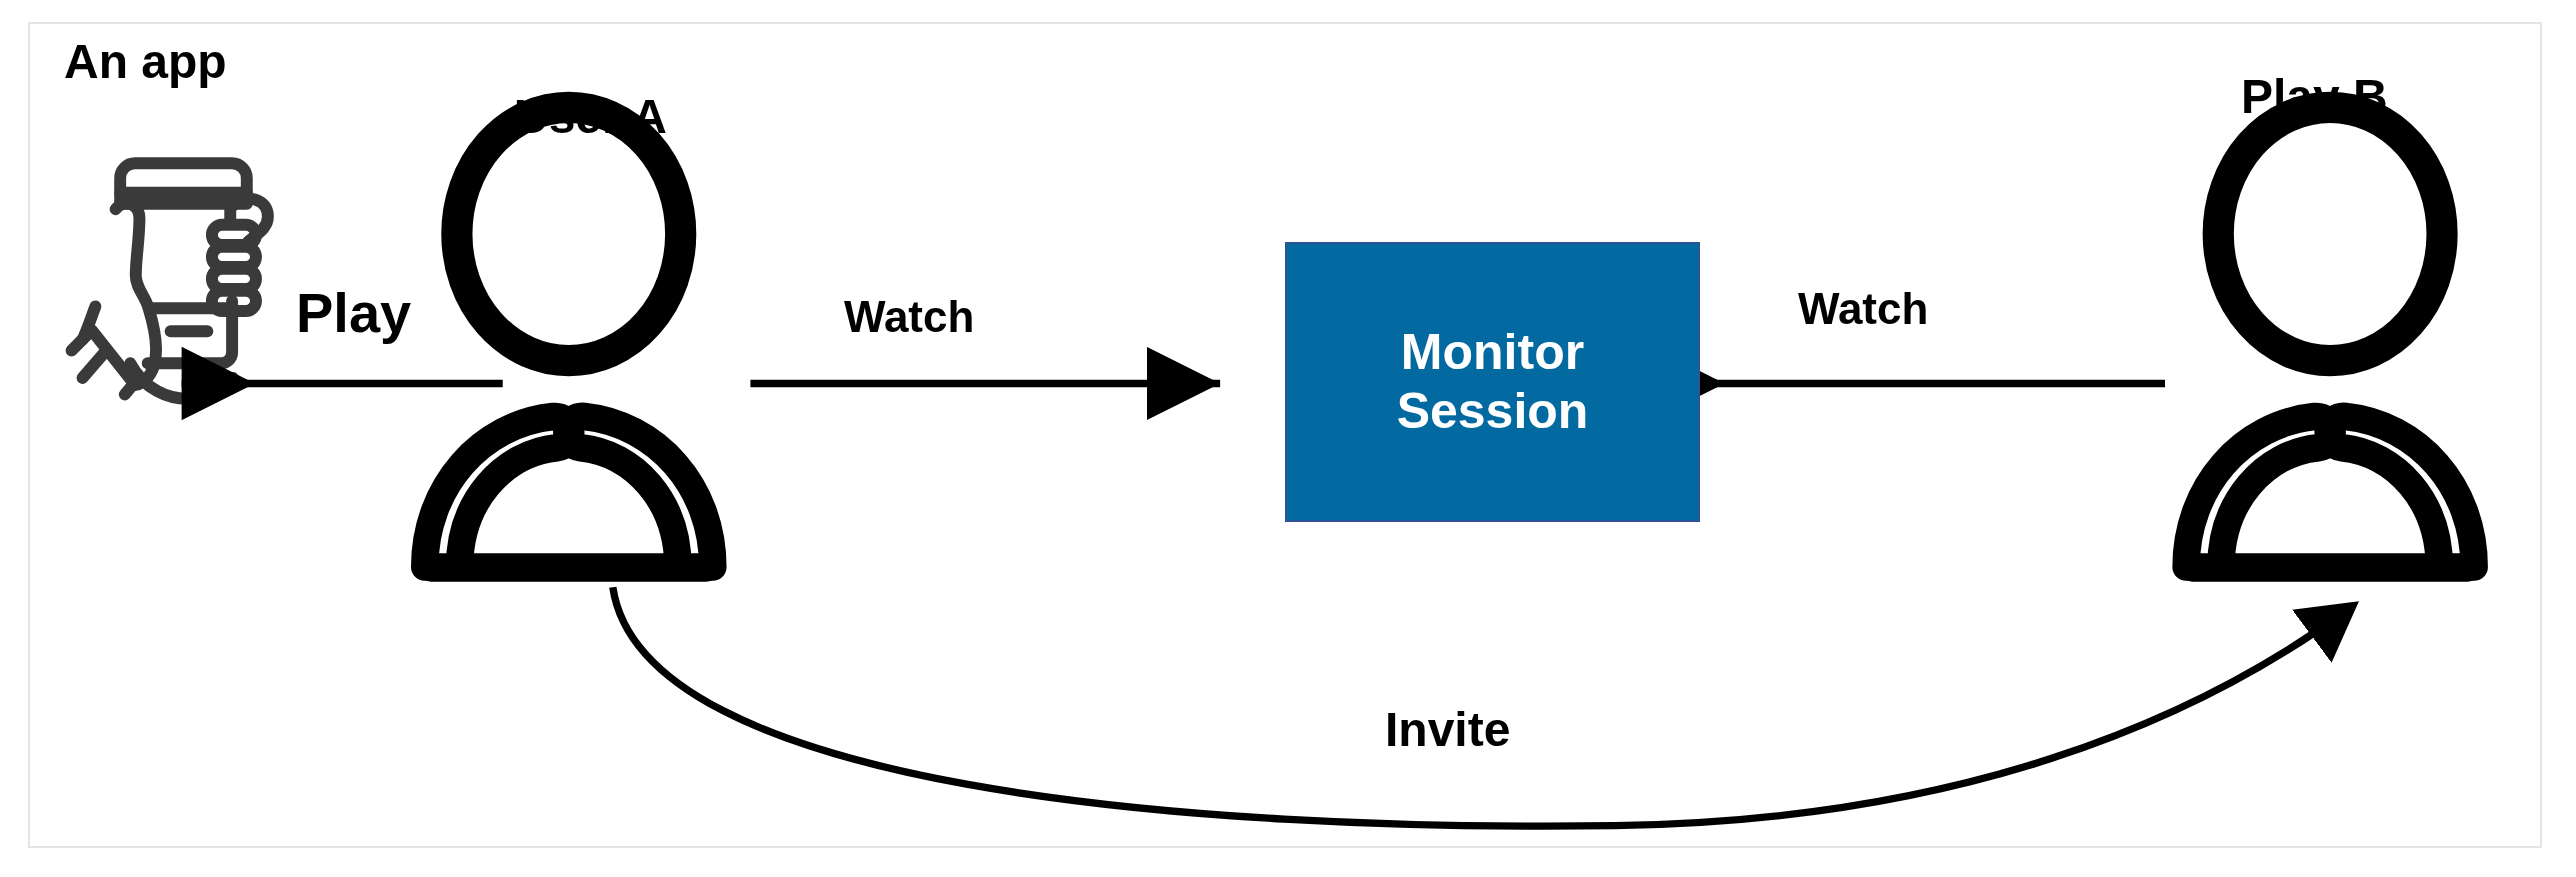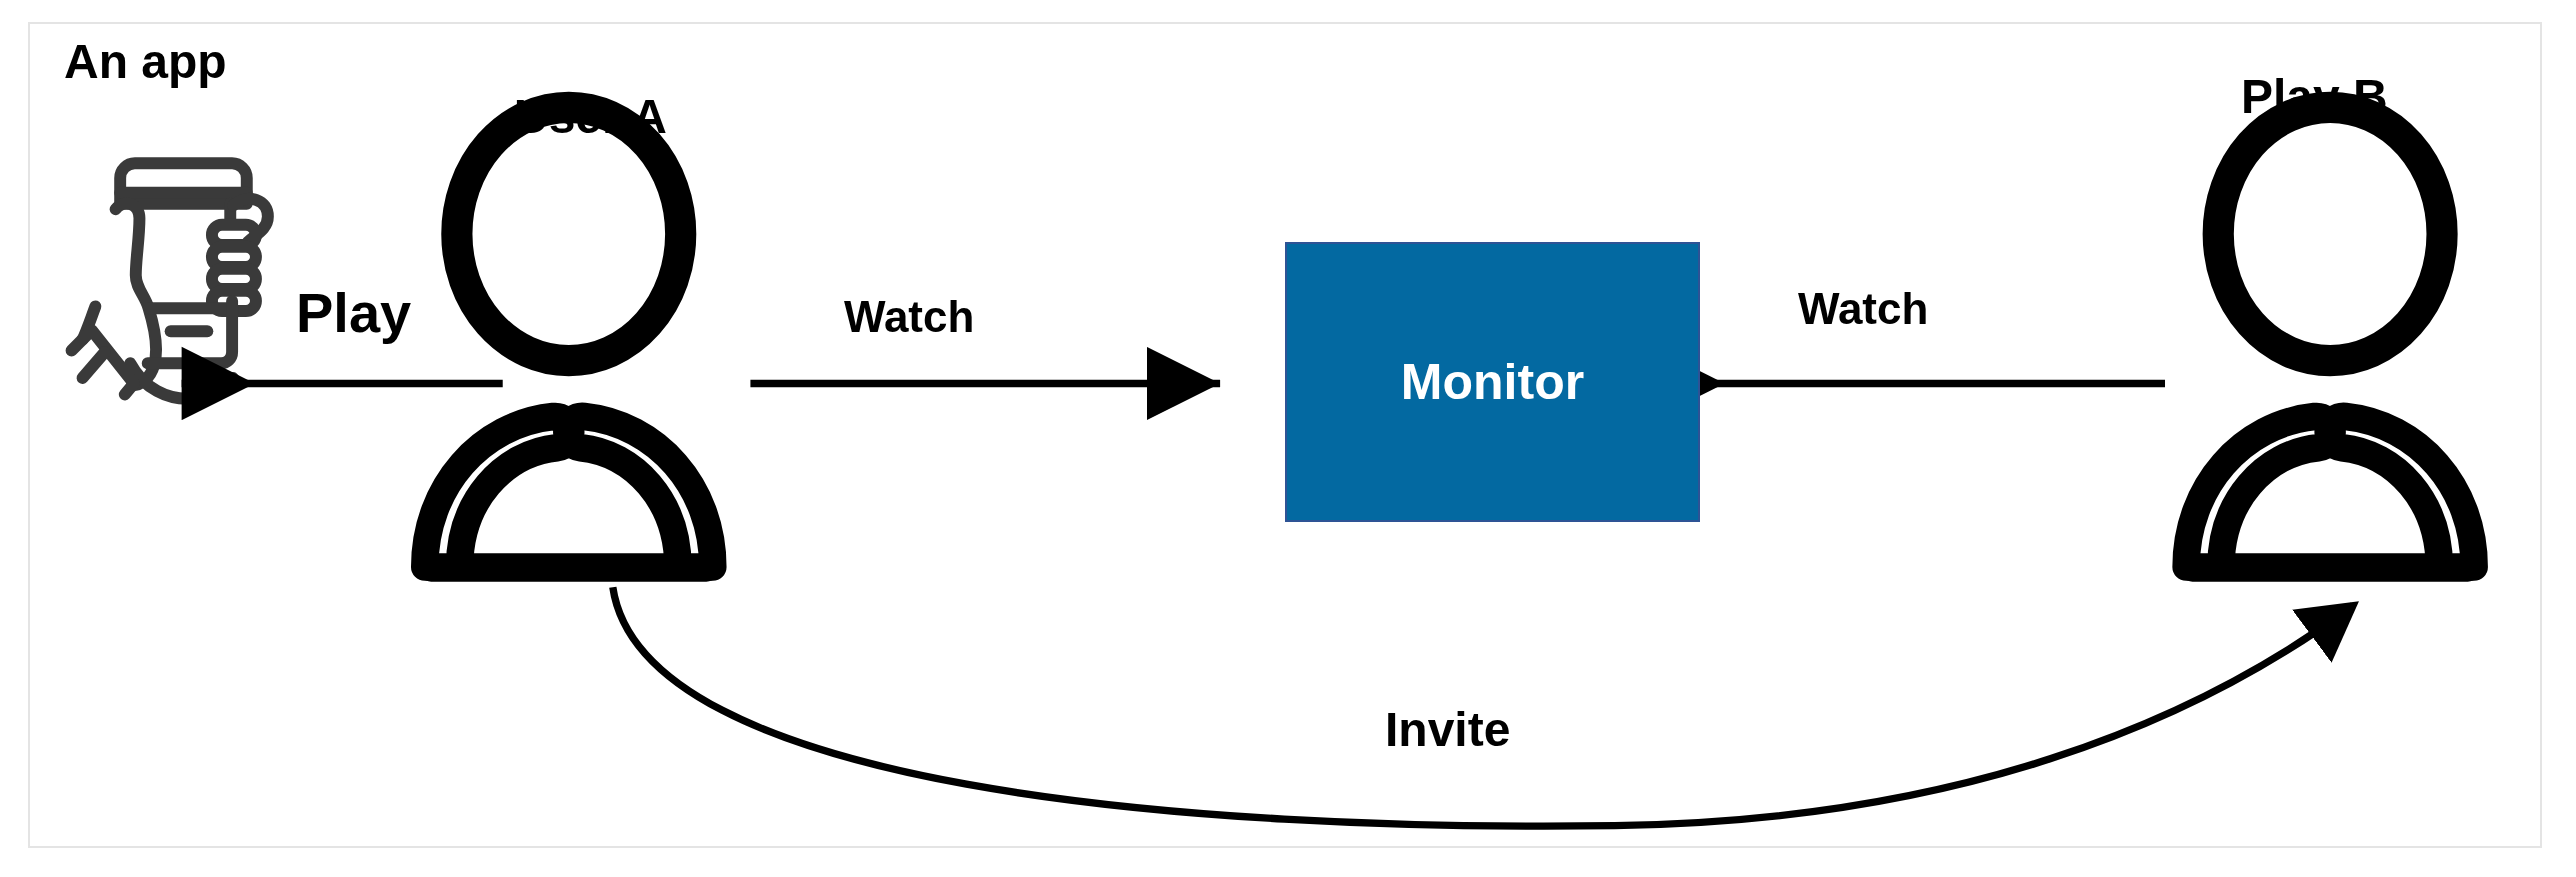--- a/index.html
+++ b/index.html
@@ -160,16 +160,17 @@
   <div class="label" id="play-label">Play</div>
 
   <div class="label" id="watch-a-label">Watch</div>
 
   <div class="label" id="watch-b-label">Watch</div>
 
   <div class="label" id="invite-label">Invite</div>
 
   <div id="monitor-session-box">
     <div class="box-line">Monitor</div>
+    <div class="box-line">Session</div>
   </div>
 
 </div>
 
 
 </body></html>

